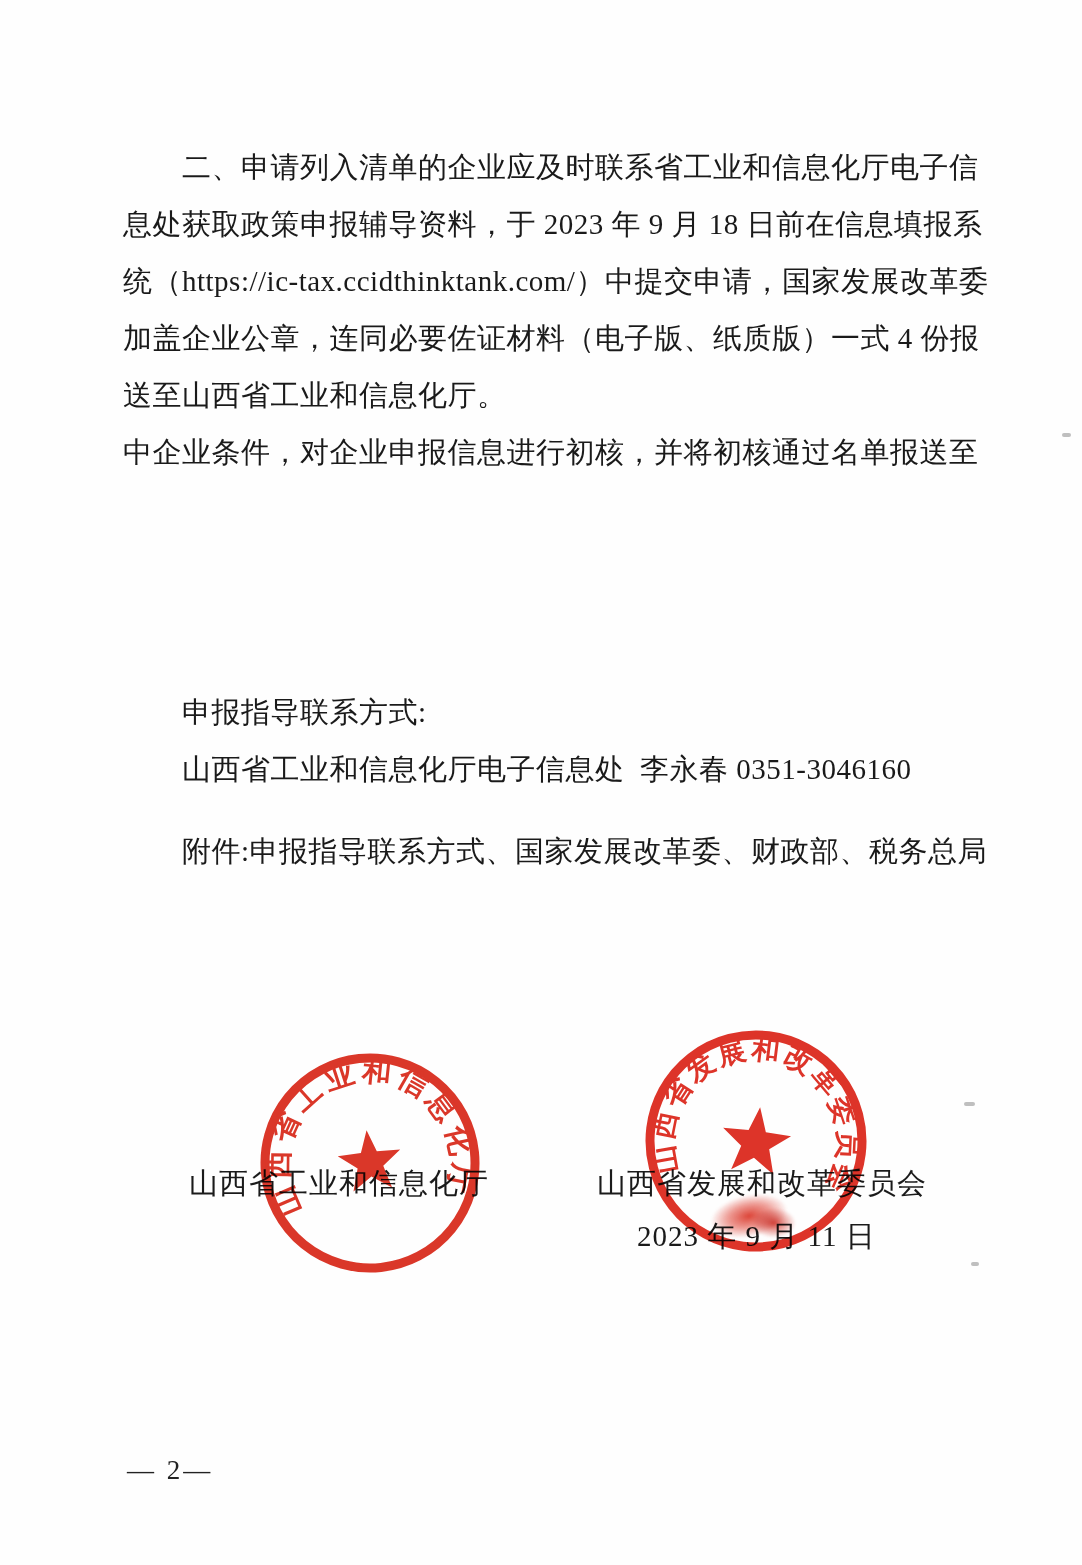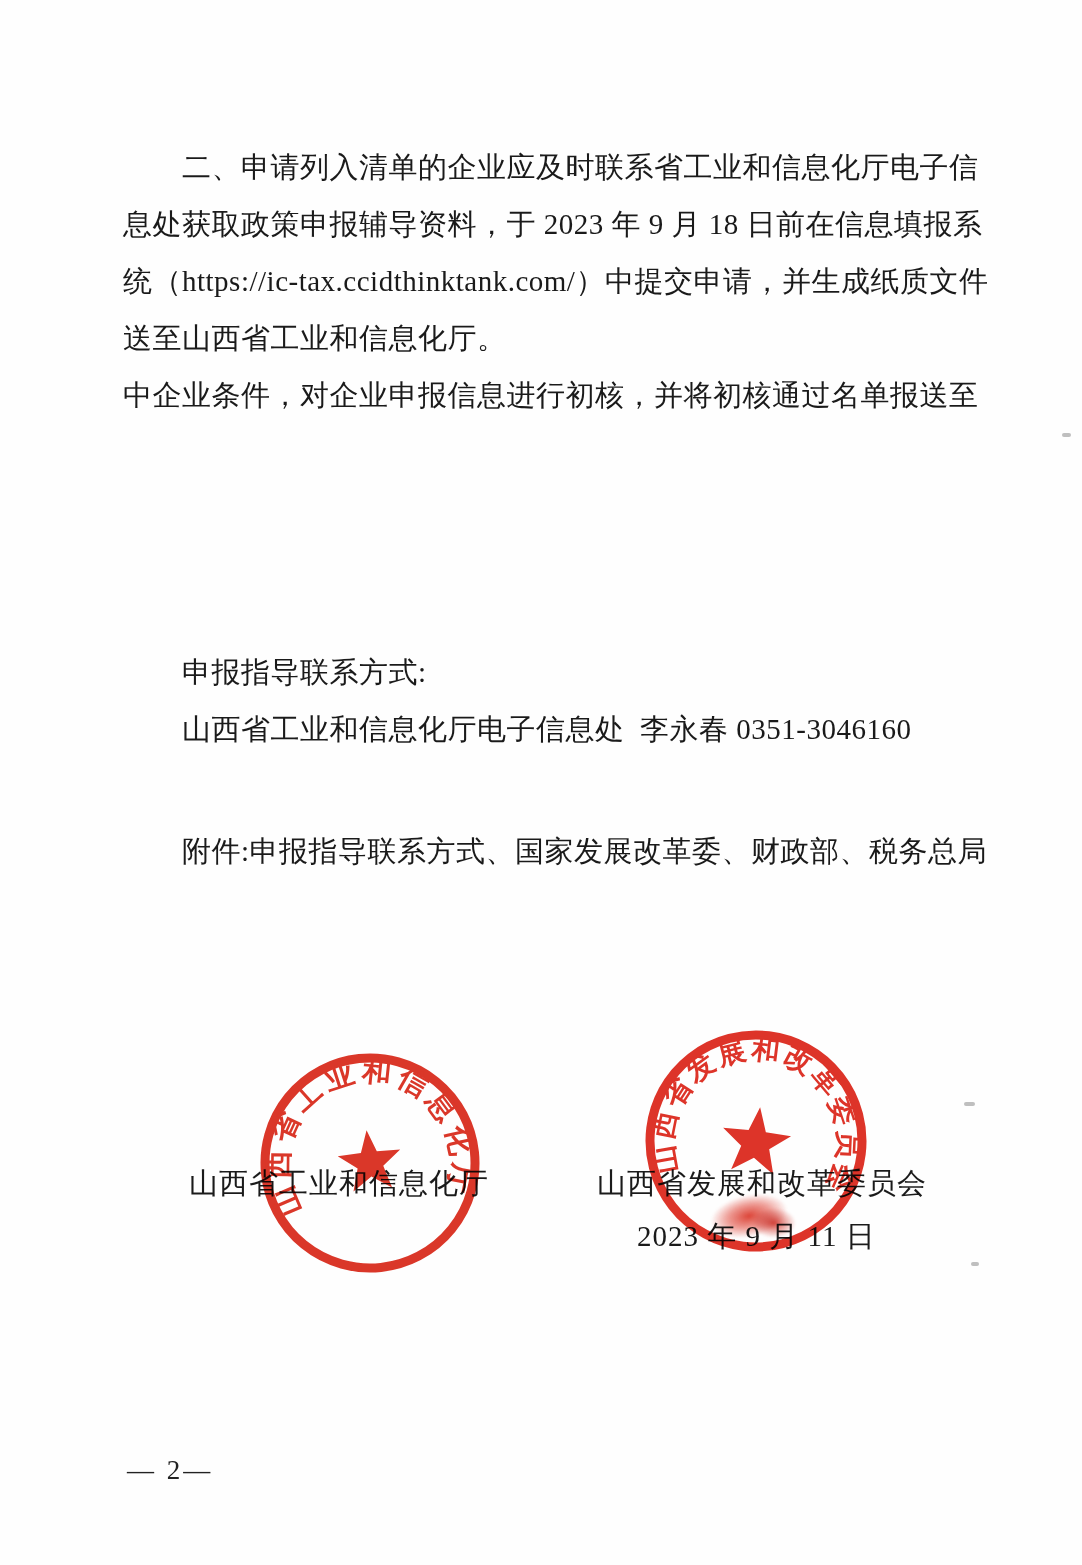--- a/index.html
+++ b/index.html
@@ -8,21 +8,21 @@
     background:#fefefe;overflow:hidden;
     font-family:"Liberation Serif","DejaVu Serif",serif;
     color:#1a1a1a;
   }
   .textblock{position:absolute;left:123px;width:860px;}
   .tline{height:57px;line-height:57px;font-size:29px;letter-spacing:0.5px;white-space:pre;}
   .indent{padding-left:59px;}
   .hang{padding-left:157px;}
   .attach-first .label{}
   .block-main{top:139px;}
-  .block-contact{top:644px;}
+  .block-contact{top:684px;}
   .block-attach{top:823px;}
   .sig{position:absolute;font-size:29px;letter-spacing:1px;line-height:34px;white-space:pre;z-index:2;}
   .sig-left{left:189px;top:1166px;}
   .sig-right{left:597px;top:1166px;}
   .sig-date{left:637px;top:1219px;}
   .footer{position:absolute;left:127px;top:1455px;font-size:27px;letter-spacing:3px;color:#222;}
   .seal{position:absolute;mix-blend-mode:multiply;opacity:0.93;z-index:3;}
   .seal-left{left:250px;top:1043px;}
   .seal-right{left:636px;top:1021px;}
   .seal text{font-family:"Liberation Serif","DejaVu Serif",serif;font-weight:bold;}
@@ -42,21 +42,22 @@
   .speck3{left:971px;top:1262px;width:8px;height:4px;}
 </style>
 </head>
 <body>
 
 <div class="page">
 
   <div class="textblock block-main">
     <div class="tline indent">二、申请列入清单的企业应及时联系省工业和信息化厅电子信</div>
     <div class="tline">息处获取政策申报辅导资料，于 2023 年 9 月 18 日前在信息填报系</div>
-    <div class="tline">统（https://ic-tax.ccidthinktank.com/）中提交申请，并生成纸质文件</div>
+    <div class="tline">统（https://ic-tax.ccidthinktank.com/）中提交申请，国家发展改革委</div>
+    <div class="tline">加盖企业公章，连同必要佐证材料（电子版、纸质版）一式 4 份报</div>
     <div class="tline">送至山西省工业和信息化厅。</div>
     <div class="tline">中企业条件，对企业申报信息进行初核，并将初核通过名单报送至</div>
   </div>
 
   <div class="textblock block-contact">
     <div class="tline indent">申报指导联系方式:</div>
     <div class="tline indent">山西省工业和信息化厅电子信息处  李永春 0351-3046160</div>
   </div>
 
   <div class="textblock block-attach">

